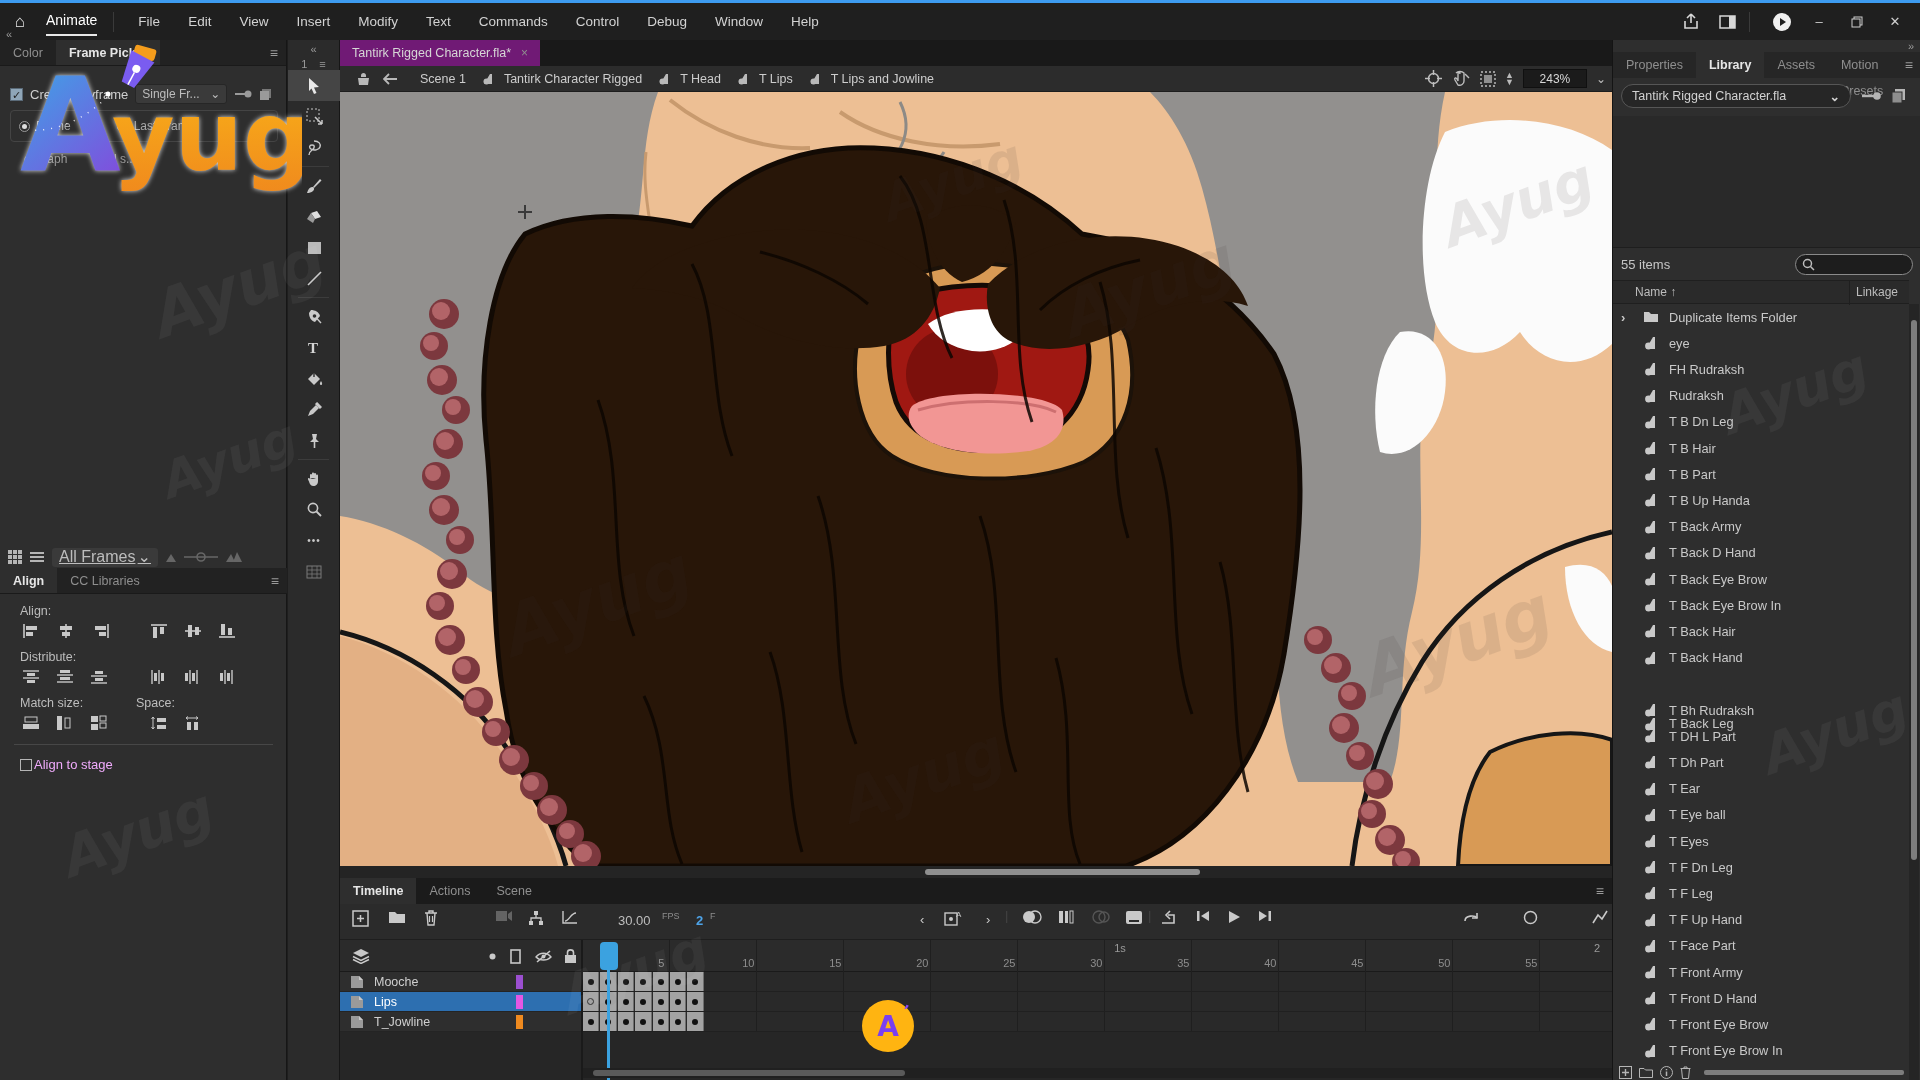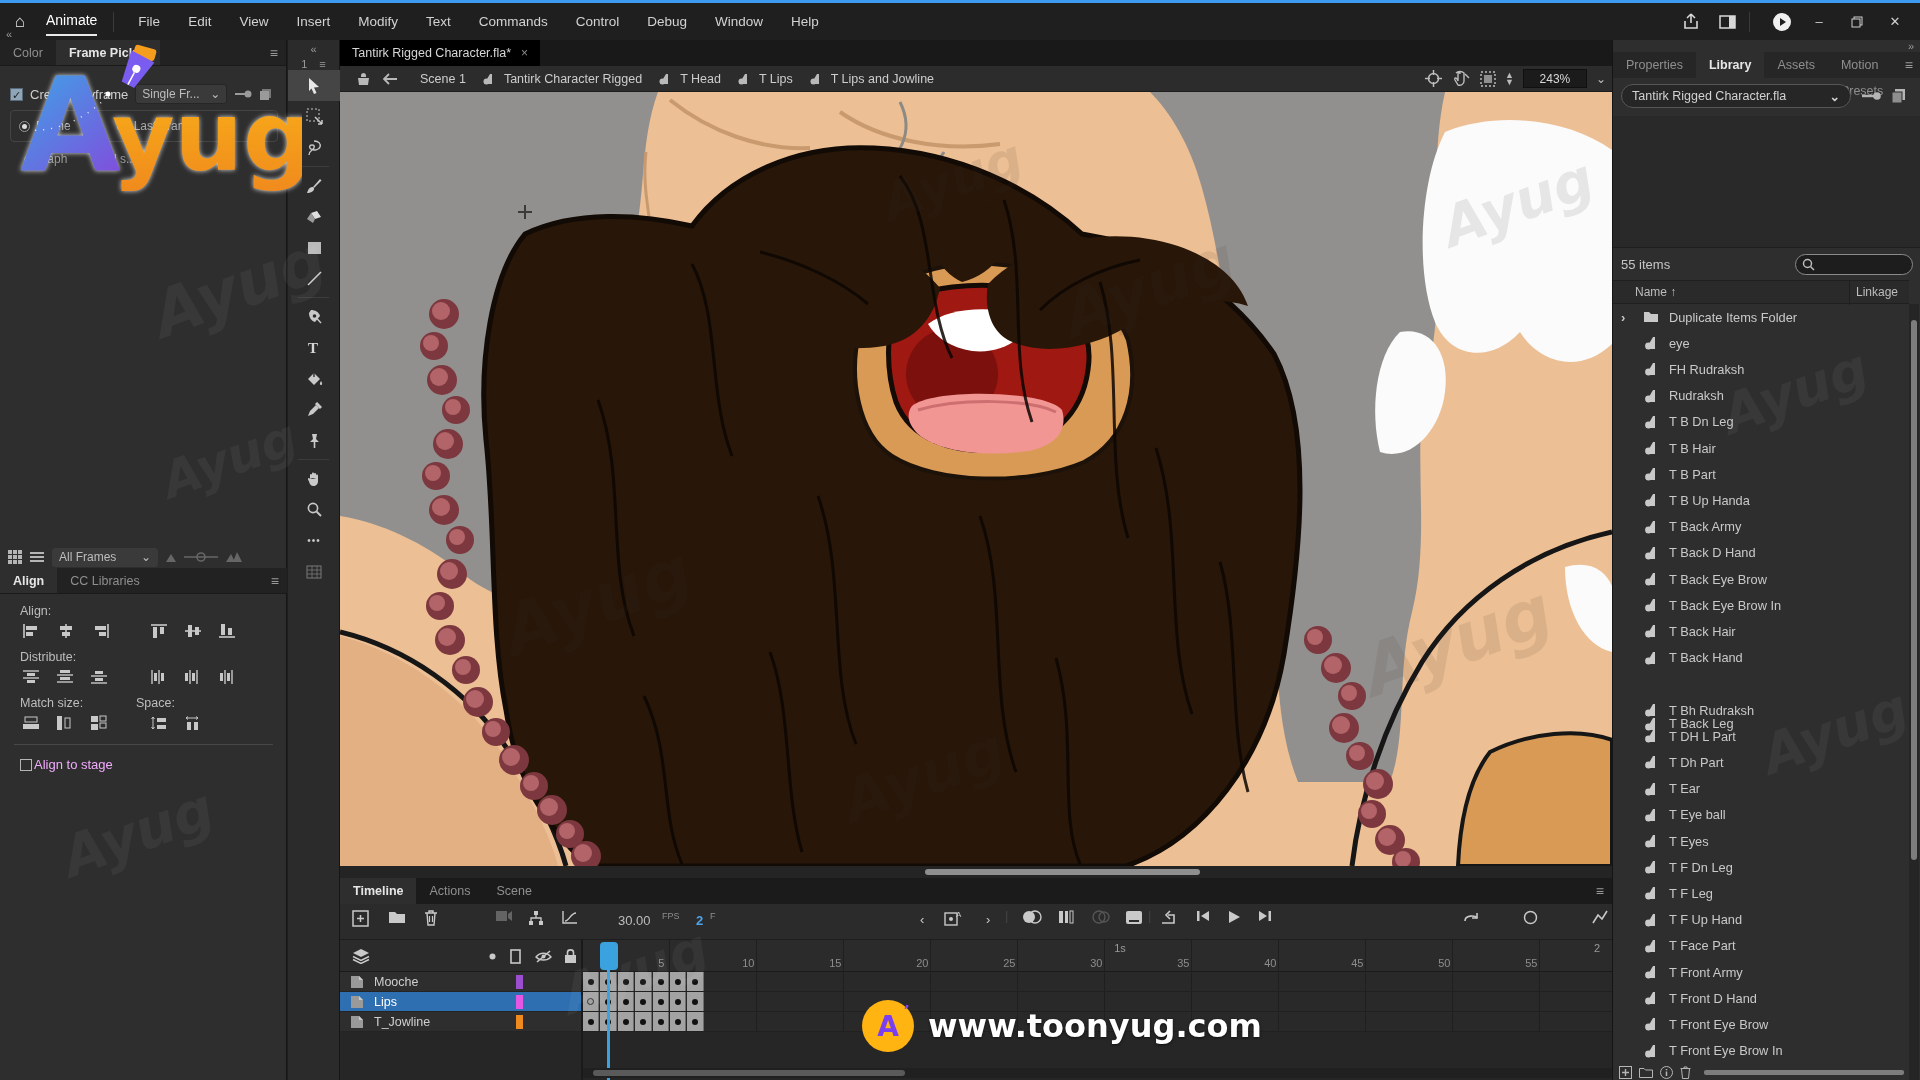--- a/index.html
+++ b/index.html
@@ -31,43 +31,43 @@
   .chk { width:13px; height:13px; background:#8fa6b8; border:1px solid #5a6a78; color:#222; font-size:11px; line-height:12px; text-align:center; }
   .fp-select { width:92px; height:20px; background:#3a3a3a; border:1px solid #262626; border-radius:3px;
      color:#bdbdbd; font-size:12px; line-height:18px; padding:0 6px; display:flex; justify-content:space-between; }
   .fp-group { position:absolute; left:10px; top:70px; width:268px; height:32px; border:1px solid #444; border-radius:4px;
      display:flex; align-items:center; gap:6px; padding:0 8px; color:#a8a8a8; font-size:12px; }
   .radio { width:11px; height:11px; border:1px solid #999; border-radius:50%; position:relative; }
   .radio.on:after { content:""; position:absolute; left:2px; top:2px; width:5px; height:5px; border-radius:50%; background:#ddd; }
   .fp-row3 { position:absolute; left:24px; top:112px; color:#9a9a9a; font-size:12px; display:flex; gap:40px; }
 
   .fp-bottom { position:absolute; left:0; top:505px; width:287px; height:24px; display:flex; align-items:center; gap:8px; padding:0 8px; }
-  .fp-filter { width:106px; height:19px; background:#3a3a3a; border-radius:3px; color:#bdbdbd; font-size:12px;
-     line-height:18px; padding:0 7px; display:flex; justify-content:space-between; }
+  .fp-filter { width:106px; height:19px; background:#3a3a3a; border-radius:3px; color:#bdbdbd; font-size:16px;
+     line-height:18px; padding:0 7px; display:flex; justify-content:space-between;text-decoration:underline; }
   .dim { opacity:.45; }
 
   #align-panel { position:absolute; left:0; top:528px; width:287px; }
   .align-label { color:#bdbdbd; font-size:12.5px; margin:10px 0 4px 20px; }
   .icon-row { display:flex; gap:12px; margin-left:20px; align-items:center; }
   .icon-btn { width:22px; height:18px; display:flex; align-items:center; justify-content:center; }
   .gap { width:14px; }
   #align-divider { margin:12px 14px 0 14px; border-top:1px solid #474747; }
   #align-stage-row { display:flex; align-items:center; gap:2px; margin:12px 0 0 20px; color:#f0abfc; }
   .chk-empty { width:12px; height:12px; border:1.5px solid #b5b5b5; background:transparent; }
 
   
   #tools-col { position:absolute; left:288px; top:40px; width:52px; height:1040px; background:#2b2b2b; border-right:1px solid #161616; }
   #tools-col .hdr { text-align:center; color:#9a9a9a; font-size:11px; padding-top:3px; }
   .tool { width:52px; height:31px; display:flex; align-items:center; justify-content:center; position:relative; }
   .tool.active { background:#454545; }
   .tool-sep { margin:3px 10px; border-top:1px solid #3c3c3c; }
 
   
   #doc-tabbar { position:absolute; left:340px; top:40px; width:1272px; height:26px; background:#191919; display:flex; }
-  #doc-tab { background:#000000; height:26px; display:flex; align-items:center; gap:10px; padding:0 12px; color:#d6d6d6; font-size:12.5px; }
+  #doc-tab { background:#701a75; height:26px; display:flex; align-items:center; gap:10px; padding:0 12px; color:#d6d6d6; font-size:12.5px; }
   #doc-tab .x { color:#8f8f8f; font-size:12px; }
 
   #edit-bar { position:absolute; left:340px; top:66px; width:1272px; height:26px; background:#2c2c2c; border-bottom:1px solid #1d1d1d;
      display:flex; align-items:center; font-size:12.5px; color:#c9c9c9; }
   #crumbs { display:flex; align-items:center; }
   .crumb-ic { margin:0 8px 0 16px; display:flex; }
   .crumb { color:#cdcdcd; }
   #edit-right { margin-left:auto; display:flex; align-items:center; gap:9px; padding-right:6px; }
   #zoom-box { width:64px; height:19px; background:#1b1b1b; border:1px solid #101010; color:#d8d8d8;
      text-align:center; line-height:18px; font-size:12px; }
@@ -1347,21 +1347,20 @@
     <path d="M95 55 C70 80 40 90 18 88" stroke="#ffffff" stroke-width="1.5" fill="none" stroke-dasharray="1 7" opacity="0.9"></path>
     <circle cx="96" cy="52" r="2.5" fill="#ffffff"></circle>
   </svg>
 </div>
 
 <div id="site-wm">
   <div id="site-badge">
     <span>A</span>
       <span class="tick">’</span>
   </div>
-  <div id="site-text">www.toonyug.com</div>
 </div>
 
 <div id="wm-layer">
     <span class="wm light" style="left: 150px; top: 250px; font-size: 64px; transform: rotate(-20deg);">Ayug</span>
     <span class="wm dark" style="left: 500px; top: 560px; font-size: 70px; transform: rotate(-20deg);">Ayug</span>
     <span class="wm dark" style="left: 1060px; top: 250px; font-size: 64px; transform: rotate(-20deg);">Ayug</span>
     <span class="wm dark" style="left: 1360px; top: 600px; font-size: 70px; transform: rotate(-20deg);">Ayug</span>
     <span class="wm dark" style="left: 840px; top: 740px; font-size: 60px; transform: rotate(-20deg);">Ayug</span>
     <span class="wm light" style="left: 1720px; top: 360px; font-size: 54px; transform: rotate(-20deg);">Ayug</span>
     <span class="wm light" style="left: 1760px; top: 700px; font-size: 54px; transform: rotate(-20deg);">Ayug</span>

